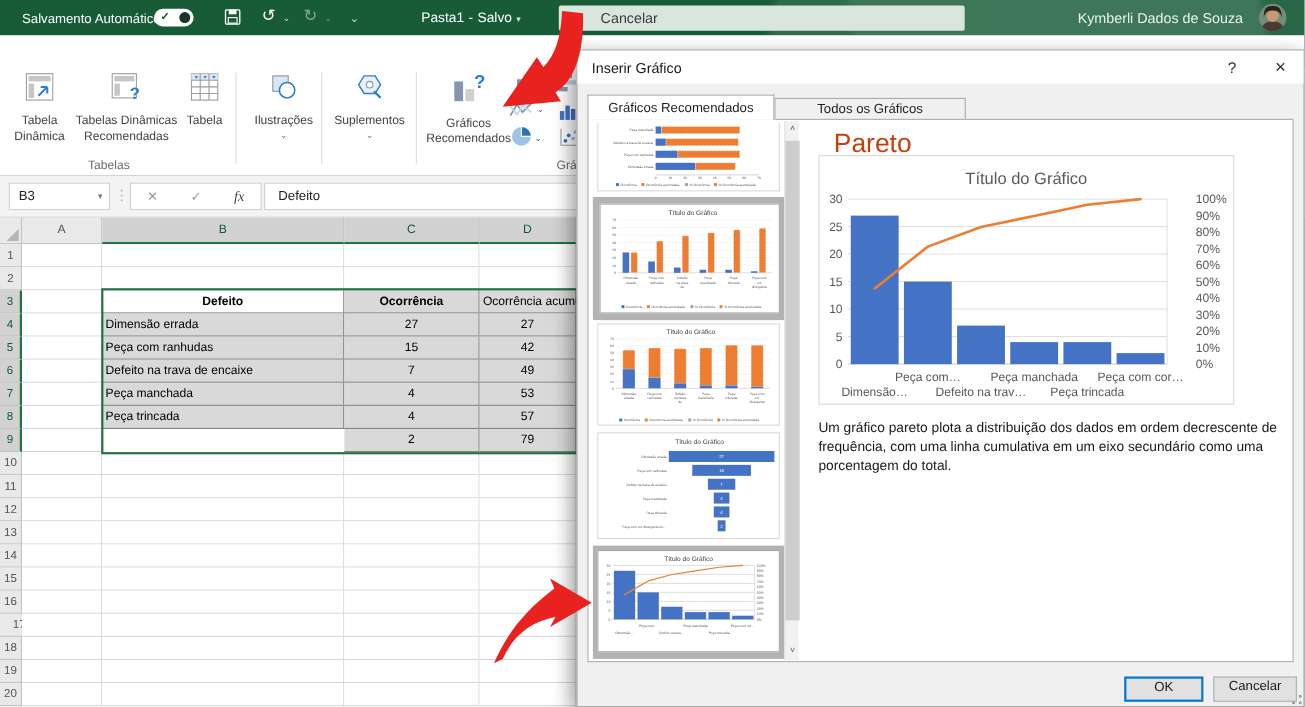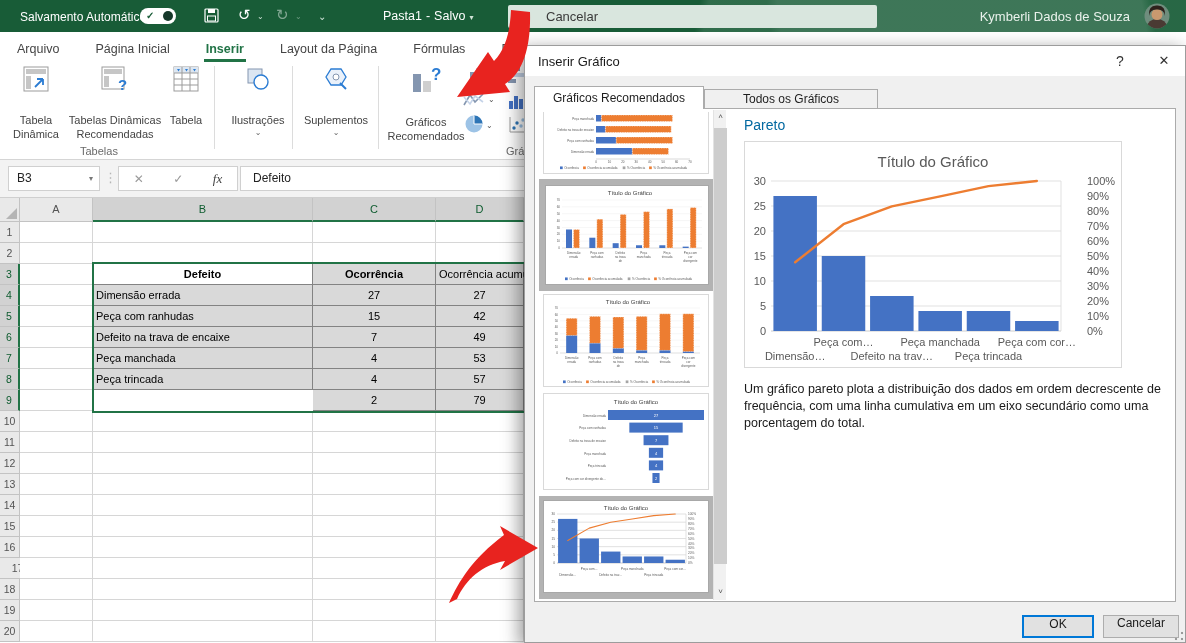--- a/index.html
+++ b/index.html
@@ -22,21 +22,21 @@
 .doctitle{left:383px;top:9px;font-size:12.5px}
 .doctitle span{margin-right:4px}
 .smallcaret{font-size:8px;color:#cfe3d7}
 
 .tabrow{position:absolute;left:0;top:32px;width:1186px;height:30px;background:#fff;display:flex;align-items:flex-end;padding-left:15px;gap:32px}
 .rtab{font-size:12.5px;color:#444;padding:0 2px 6px 2px;cursor:pointer;white-space:nowrap}
 .rtab.ractive{color:#217346;font-weight:700;border-bottom:3px solid #217346;padding-bottom:3px}
 
 .ribbon{position:absolute;left:0;top:62px;width:1186px;height:98px;background:#fff;border-bottom:1px solid #d5d5d5}
 .bigbtn{position:absolute;top:4px;text-align:center;cursor:pointer}
-.blabel{font-size:11px;color:#444;line-height:1.28;margin-top:17px}
+.blabel{font-size:11px;color:#444;line-height:1.28;margin-top:6px}
 .bchev{font-size:8px;color:#666;margin-top:1px}
 .grplabel{position:absolute;bottom:2px;font-size:11px;color:#6a6a6a;white-space:nowrap}
 .rdiv{position:absolute;top:4px;bottom:10px;width:1px;background:#dcdcdc}
 .minibtn{position:absolute;cursor:pointer;white-space:nowrap}
 .mchev{font-size:8px;color:#555;vertical-align:6px;margin-left:2px}
 
 .fbar{position:absolute;left:0;top:160px;width:1186px;height:38px;background:#f3f3f3;border-bottom:1px solid #cfcfcf}
 .namebox{position:absolute;left:8px;top:6px;width:92px;height:25px;background:#fff;border:1px solid #d0d0d0;font-size:12px;color:#222;line-height:23px;padding-left:8px}
 .nb-caret{position:absolute;right:6px;top:0;font-size:8px;color:#777}
 .fdots{position:absolute;left:104px;top:10px;color:#b5b5b5;font-size:13px}
@@ -74,21 +74,21 @@
 .dlg-content>*{position:absolute}
 .tbox{background:#fff;border:1px solid #d9d9d9;cursor:pointer}
 .noTop{border-top:none}
 .tframe{background:#b3b3b3;cursor:pointer}
 .tinner{position:absolute;background:#fff;border:1px solid #a8a8a8}
 .sb{left:178px;top:1px;width:13px;height:490px;background:#f1f1f1;border-left:1px solid #e3e3e3}
 .sb>div{position:absolute;left:0;width:13px;text-align:center;color:#555;cursor:pointer}
 .sb-up{top:0;height:15px;font-size:8px;line-height:14px}
 .sb-down{bottom:0;height:15px;font-size:8px;line-height:14px}
 .sb-thumb{top:18px;height:436px;background:#cdcdcd}
-.pv-heading{left:209px;top:8px;font-size:14px;color:#0369a1}
+.pv-heading{left:223px;top:8px;font-size:24px;color:#c2410c}
 .pv-chartbox{left:209px;top:32px;width:378px;height:227px;border:1px solid #d9d9d9;background:#fff}
 .pv-desc{left:209px;top:272px;width:448px;font-size:12.5px;line-height:1.35;color:#1a1a1a}
 .btn{font-size:12px;color:#1a1a1a;background:#e1e1e1;text-align:center;cursor:pointer;font-family:"Liberation Sans",sans-serif}
 .btn.ok{left:497px;top:569px;width:72px;height:23px;border:2px solid #0078d7}
 .btn.cancel{left:578px;top:569px;width:76px;height:23px;border:1px solid #adadad}
 .grip{left:648px;top:584px;width:12px;height:12px;background:
 radial-gradient(circle at 9px 3px,#9a9a9a 1px,transparent 1.6px),
 radial-gradient(circle at 9px 9px,#9a9a9a 1px,transparent 1.6px),
 radial-gradient(circle at 3px 9px,#9a9a9a 1px,transparent 1.6px)}
 .arrows{position:absolute;left:0;top:0;z-index:20;pointer-events:none}
@@ -131,28 +131,20 @@
         </defs>
       <g clip-path="url(#av)">
         <rect width="26" height="26" fill="#6f8d7d"></rect>
         <ellipse cx="13" cy="24" rx="10" ry="8" fill="#4a3a33"></ellipse>
         <circle cx="13" cy="11.5" r="5.5" fill="#c9996f"></circle>
         <path d="M5,13 Q4,2 13,2.5 Q22,2 21,13 Q20,6 13,6.5 Q6,6 5,13Z" fill="#2e211c"></path>
       </g>
     </svg>
   </div>
 
-  <div class="tabrow" id="ribbon-tabs">
-      <div class="rtab">Arquivo</div>
-      <div class="rtab">Página Inicial</div>
-      <div class="rtab ractive">Inserir</div>
-      <div class="rtab">Layout da Página</div>
-      <div class="rtab">Fórmulas</div>
-      <div class="rtab">Dados</div>
-    </div>
 
   <div class="ribbon">
     <div class="bigbtn" style="left:6px;width:60px">
       <svg width="26" height="26">
         <rect x="1" y="1" width="24" height="24" fill="#fff" stroke="#9b9b9b"></rect>
         <rect x="3" y="3" width="20" height="5" fill="#c6c6c6"></rect>
         <rect x="3" y="10" width="5" height="13" fill="#c6c6c6"></rect>
         <path d="M12 21 L20 13 M20 13 v6 M20 13 h-6" stroke="#2b7cd3" stroke-width="1.8" fill="none"></path>
       </svg>
       <div class="blabel">Tabela Dinâmica</div>

